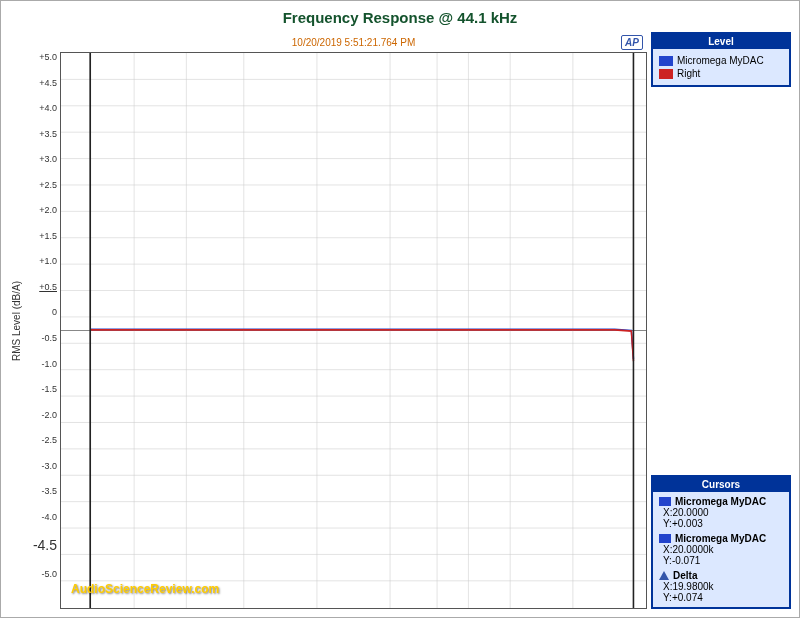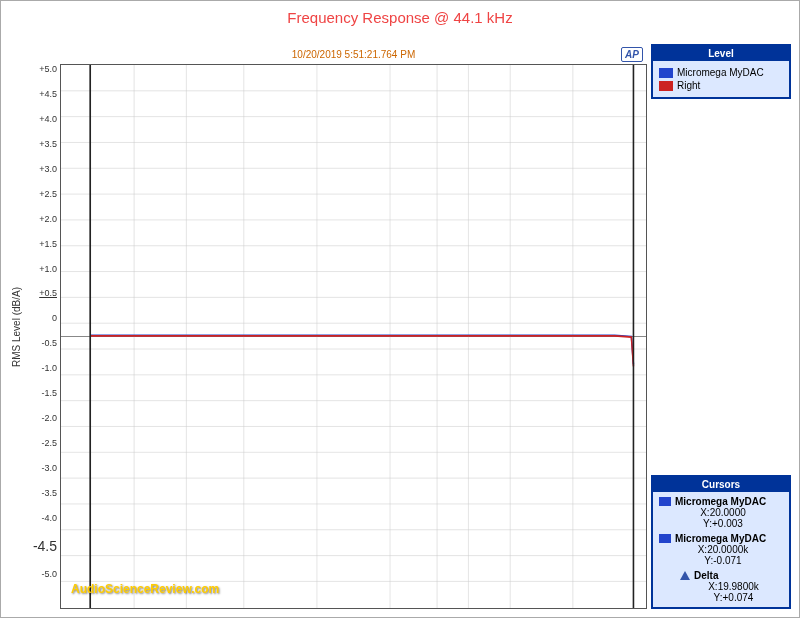--- a/index.html
+++ b/index.html
@@ -15,24 +15,24 @@
       width: 800px;
       height: 618px;
       background: #ffffff;
       border: 1px solid #aaa;
       display: flex;
       flex-direction: column;
       padding: 8px;
     }
     .title {
       text-align: center;
-      color: #ef4444;
+      color: #14532d;
       font-size: 15px;
-      font-weight: normal;
-      margin-bottom: 18px;
+      font-weight: bold;
+      margin-bottom: 6px;
     }
     .main-area {
       display: flex;
       flex: 1;
       gap: 4px;
     }
     .chart-wrapper {
       flex: 1;
       display: flex;
       flex-direction: row;
@@ -103,21 +103,20 @@
     .panel-title {
       background: #003399;
       color: white;
       font-size: 10px;
       font-weight: bold;
       text-align: center;
       padding: 2px 4px;
     }
     .panel-content {
       padding: 4px 6px;
-      text-align: center;
     }
     .legend-item {
       display: flex;
       align-items: center;
       gap: 4px;
       margin: 2px 0;
       font-size: 10px;
     }
     .legend-color {
       width: 14px;
@@ -133,21 +132,20 @@
       gap: 4px;
       font-size: 10px;
       font-weight: bold;
     }
     .cursor-val {
       font-size: 10px;
       margin-left: 4px;
     }
     .delta-box {
       margin-top: 2px;
-      margin-left: 21px;
     }
     .delta-label {
       display: flex;
       align-items: center;
       gap: 4px;
       font-size: 10px;
       font-weight: bold;
     }
     .triangle-icon {
       width: 0;

